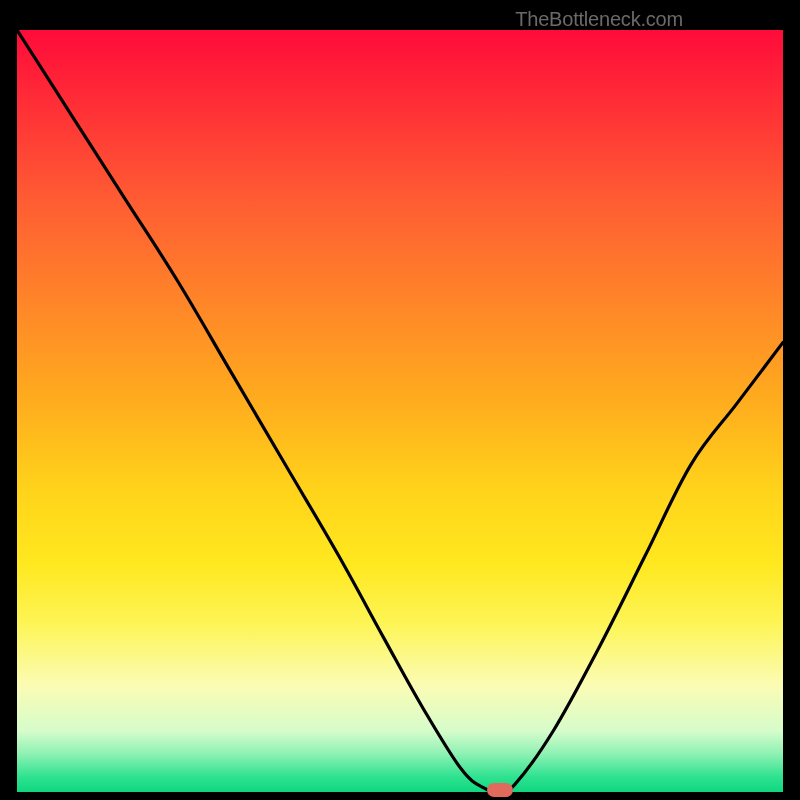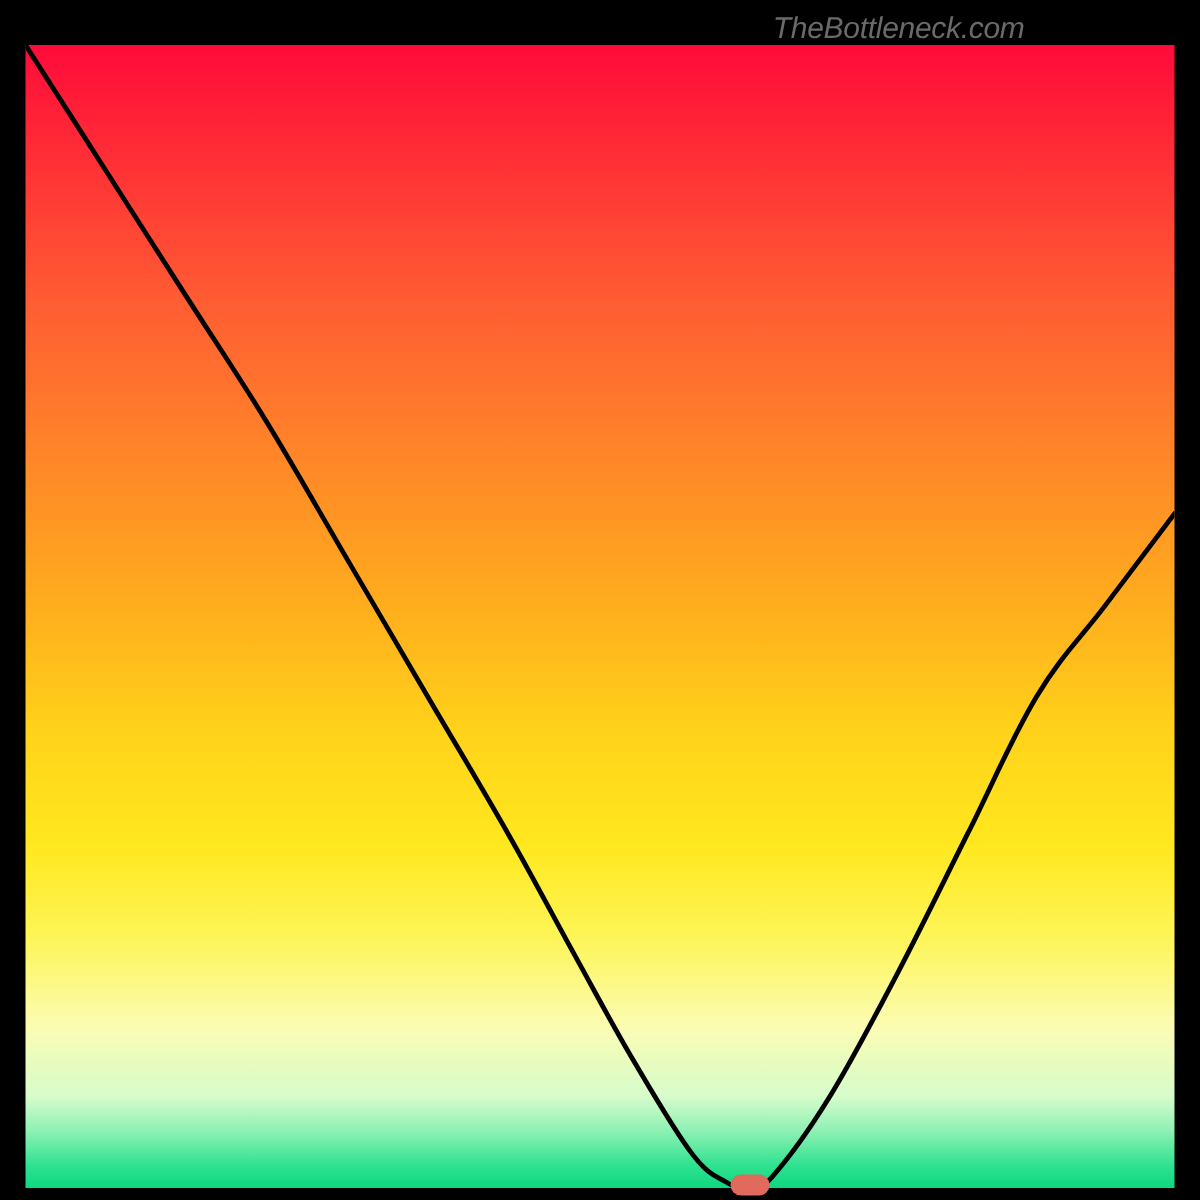--- a/index.html
+++ b/index.html
@@ -11,21 +11,20 @@
     overflow: hidden;
     font-family: Arial, Helvetica, sans-serif;
   }
   .frame {
     position: absolute;
     left: 17px;
     top: 8px;
     width: 666px;
     height: 784px;
     background: #000;
-    font-style: italic;
   }
   .plot {
     position: absolute;
     left: 0;
     top: 22px;
     width: 766px;
     height: 762px;
     
     background: linear-gradient(
       to bottom,

